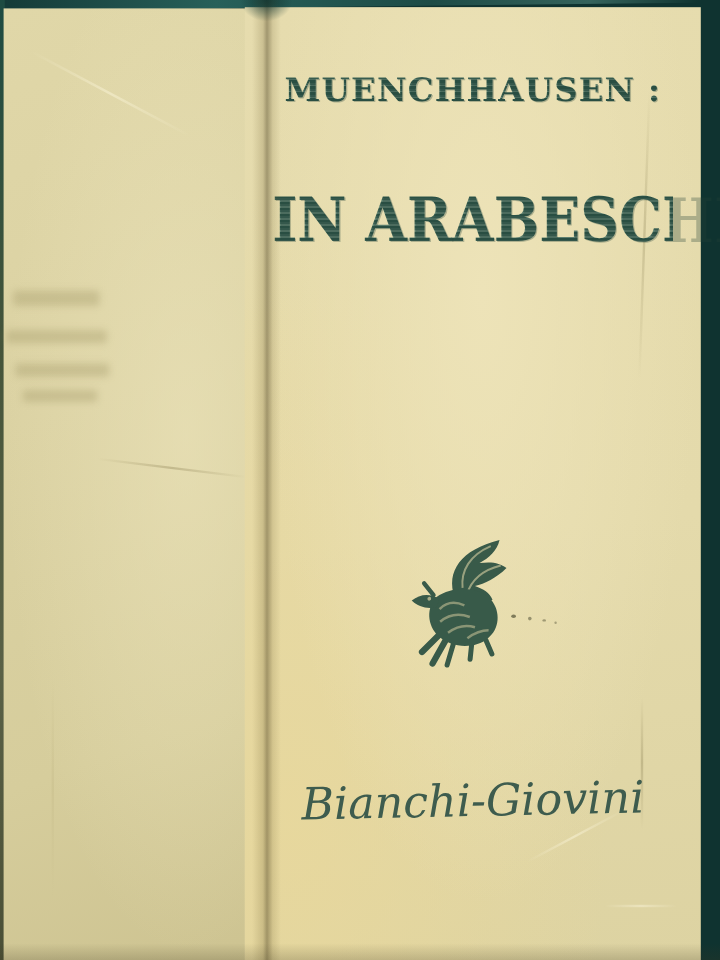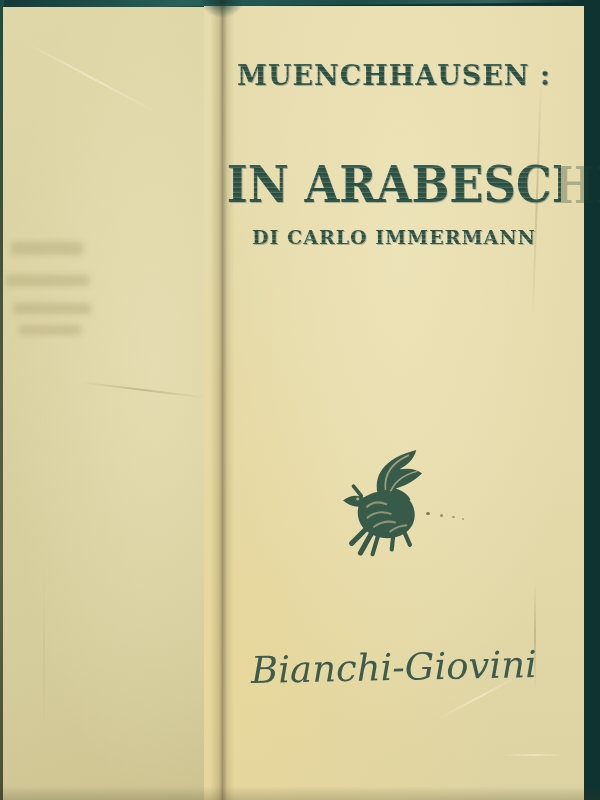--- a/index.html
+++ b/index.html
@@ -135,21 +135,20 @@
   </div>
 
   <div class="page-right">
     <div class="crease c4"></div>
     <div class="crease c5"></div>
     <div class="crease c6"></div>
     <div class="crease c7"></div>
 
     <div class="display series">MUENCHHAUSEN :</div>
     <div class="display title2">IN ARABESCHI</div>
-    <div class="display byline">DI CARLO IMMERMANN</div>
 
     <svg class="emblem" viewBox="0 0 100 100" xmlns="http://www.w3.org/2000/svg">
       <g stroke="#2a4f41" stroke-linecap="round" fill="none">
         <path d="M26,70 L6,82" stroke-width="5"></path>
         <path d="M28,76 L12,93" stroke-width="5"></path>
         <path d="M33,80 L23,97" stroke-width="4"></path>
         <path d="M26,40 L21,29" stroke-width="3.5"></path>
         <path d="M46,86 L42,97" stroke-width="4"></path>
         <path d="M58,85 L60,97" stroke-width="4"></path>
       </g>

